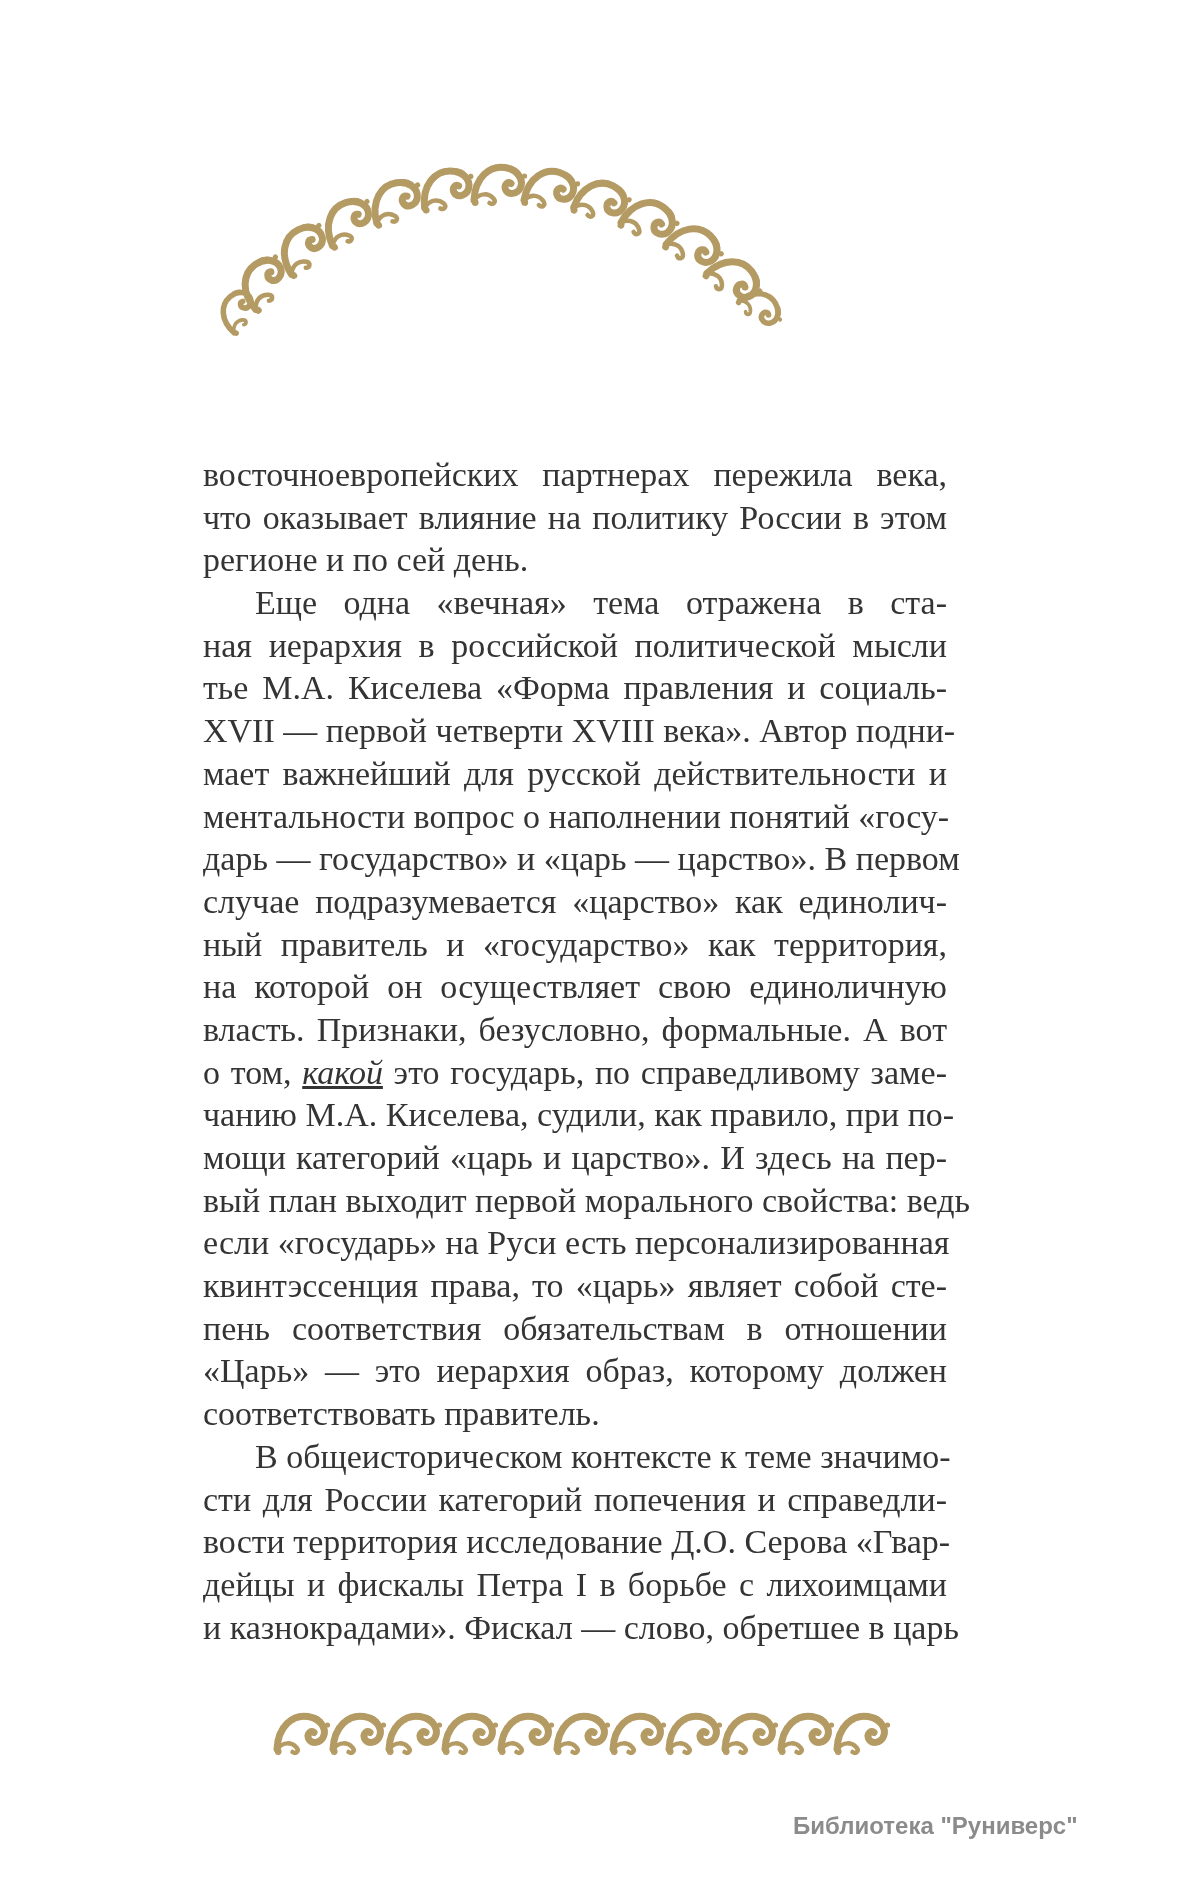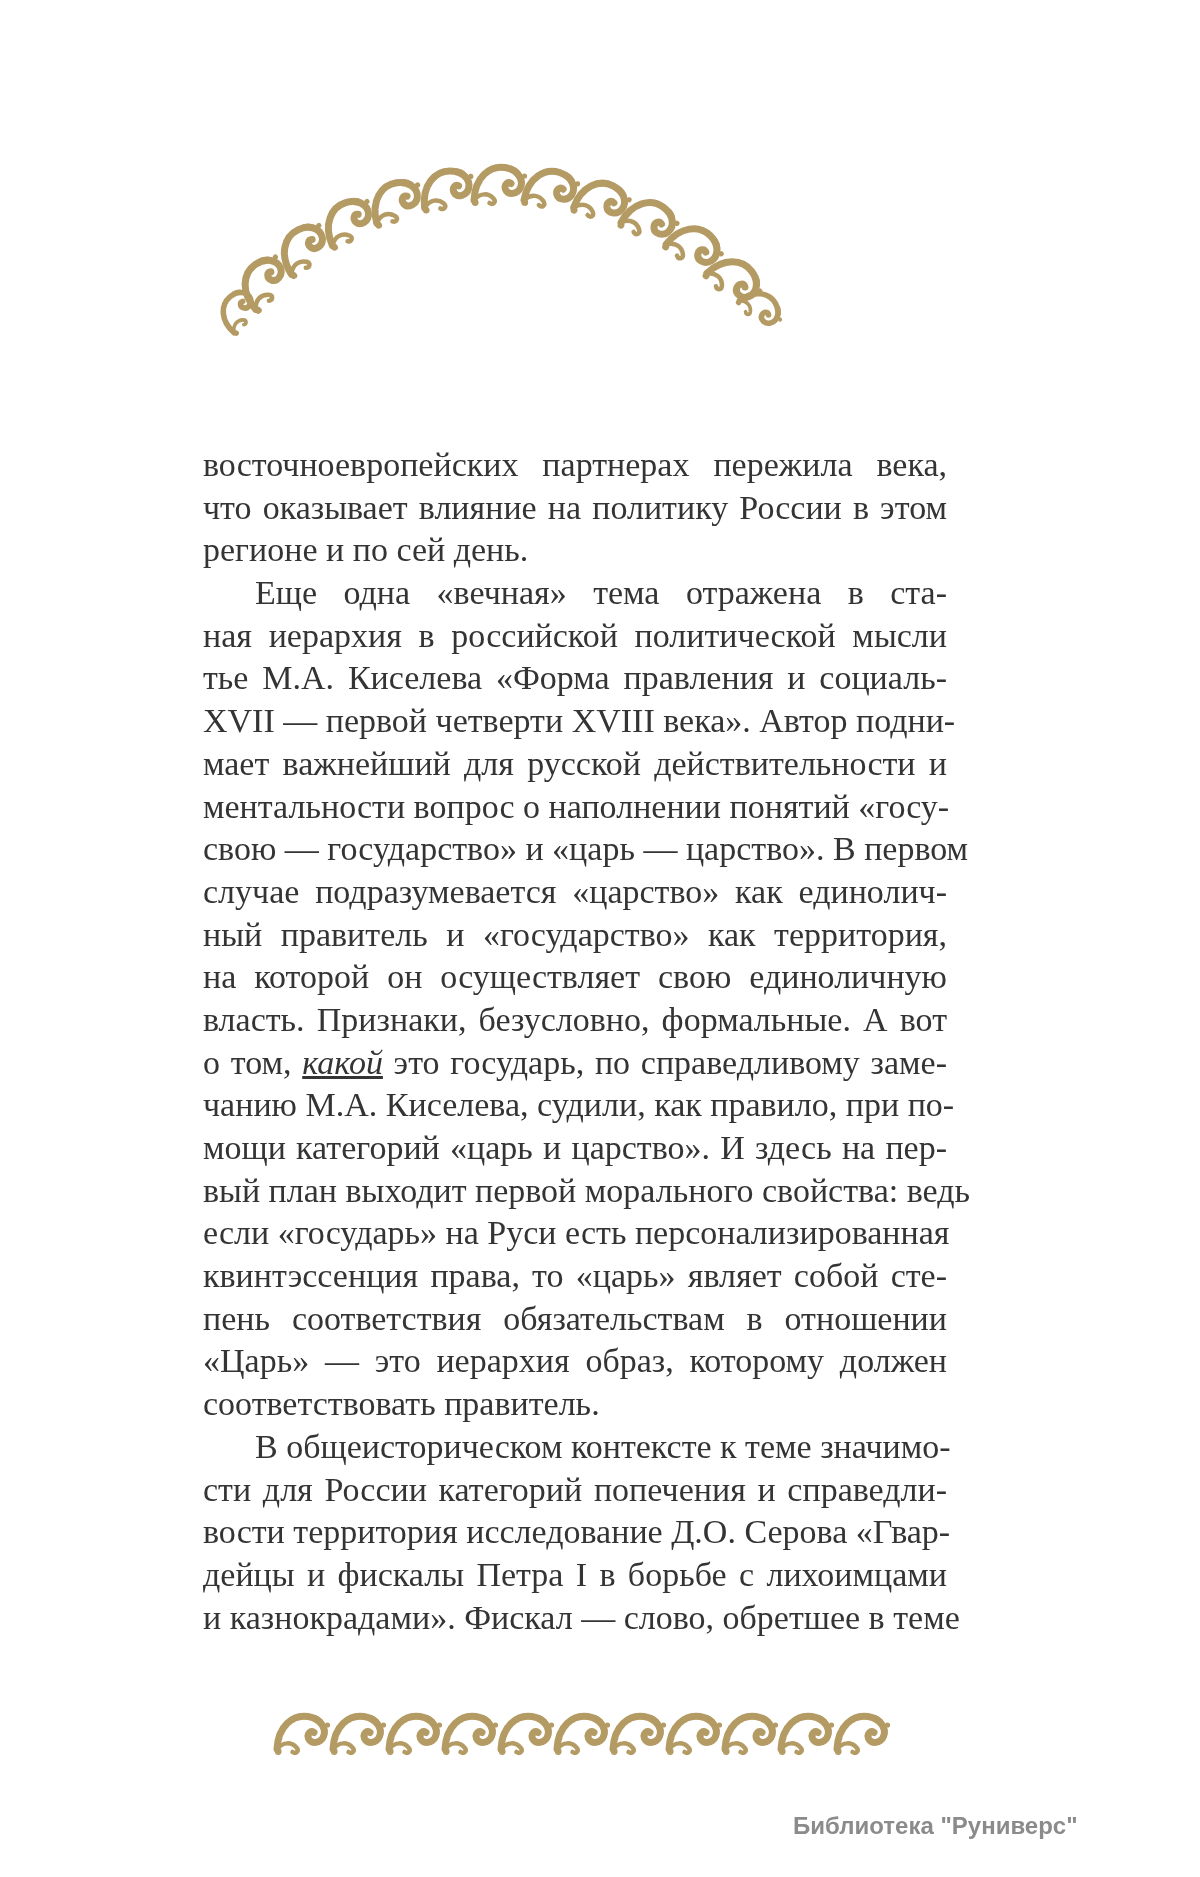--- a/index.html
+++ b/index.html
@@ -12,21 +12,21 @@
     font-family:"Liberation Serif","DejaVu Serif",serif;
   }
   .orn{position:absolute;left:0;top:0;width:1200px;height:1877px;pointer-events:none;}
   .s1{fill:none;stroke:var(--gold,#b49a63);stroke-width:7;stroke-linecap:round;}
   .s2{fill:none;stroke:var(--gold,#b49a63);stroke-width:4.5;stroke-linecap:round;}
   .s3{fill:none;stroke:var(--gold,#b49a63);stroke-width:3.2;stroke-linecap:round;}
   .f{fill:var(--gold,#b49a63);}
   .text-block{
     position:absolute;
     left:203px;
-    top:444px;
+    top:454px;
     width:744px;
     font-size:34px;
     line-height:42.7px;
     color:var(--ink,#343434);
   }
   .line{
     height:42.7px;
     text-align:justify;
     text-align-last:justify;
     white-space:nowrap;
@@ -95,36 +95,36 @@
   <div class="text-block">
       <div class="line"><span>восточноевропейских партнерах пережила века,</span></div>
       <div class="line"><span>что оказывает влияние на политику России в этом</span></div>
       <div class="line noj"><span>регионе и по сей день.</span></div>
       <div class="line indent"><span>Еще одна «вечная» тема отражена в ста-</span></div>
       <div class="line"><span>ная иерархия в российской политической мысли</span></div>
       <div class="line"><span>тье М.А. Киселева «Форма правления и социаль-</span></div>
       <div class="line"><span>XVII — первой четверти XVIII века». Автор подни-</span></div>
       <div class="line"><span>мает важнейший для русской действительности и</span></div>
       <div class="line"><span>ментальности вопрос о наполнении понятий «госу-</span></div>
-      <div class="line"><span>свою — государство» и «царь — царство». В первом</span></div>
+      <div class="line"><span>дарь — государство» и «царь — царство». В первом</span></div>
       <div class="line"><span>случае подразумевается «царство» как единолич-</span></div>
       <div class="line"><span>ный правитель и «государство» как территория,</span></div>
       <div class="line"><span>на которой он осуществляет свою единоличную</span></div>
       <div class="line"><span>власть. Признаки, безусловно, формальные. А вот</span></div>
       <div class="line"><span>о том, </span><span class="em">какой</span><span> это государь, по справедливому заме-</span></div>
       <div class="line"><span>чанию М.А. Киселева, судили, как правило, при по-</span></div>
       <div class="line"><span>мощи категорий «царь и царство». И здесь на пер-</span></div>
       <div class="line"><span>вый план выходит первой морального свойства: ведь</span></div>
       <div class="line"><span>если «государь» на Руси есть персонализированная</span></div>
       <div class="line"><span>квинтэссенция права, то «царь» являет собой сте-</span></div>
       <div class="line"><span>пень соответствия обязательствам в отношении</span></div>
       <div class="line"><span>«Царь» — это иерархия образ, которому должен</span></div>
       <div class="line noj"><span>соответствовать правитель.</span></div>
       <div class="line indent"><span>В общеисторическом контексте к теме значимо-</span></div>
       <div class="line"><span>сти для России категорий попечения и справедли-</span></div>
       <div class="line"><span>вости территория исследование Д.О. Серова «Гвар-</span></div>
       <div class="line"><span>дейцы и фискалы Петра I в борьбе с лихоимцами</span></div>
-      <div class="line"><span>и казнокрадами». Фискал — слово, обретшее в теме</span></div>
+      <div class="line"><span>и казнокрадами». Фискал — слово, обретшее в царь</span></div>
     </div>
 
   <div class="watermark">Библиотека "Руниверс"</div>
 
 </div>
 
 </body></html>

